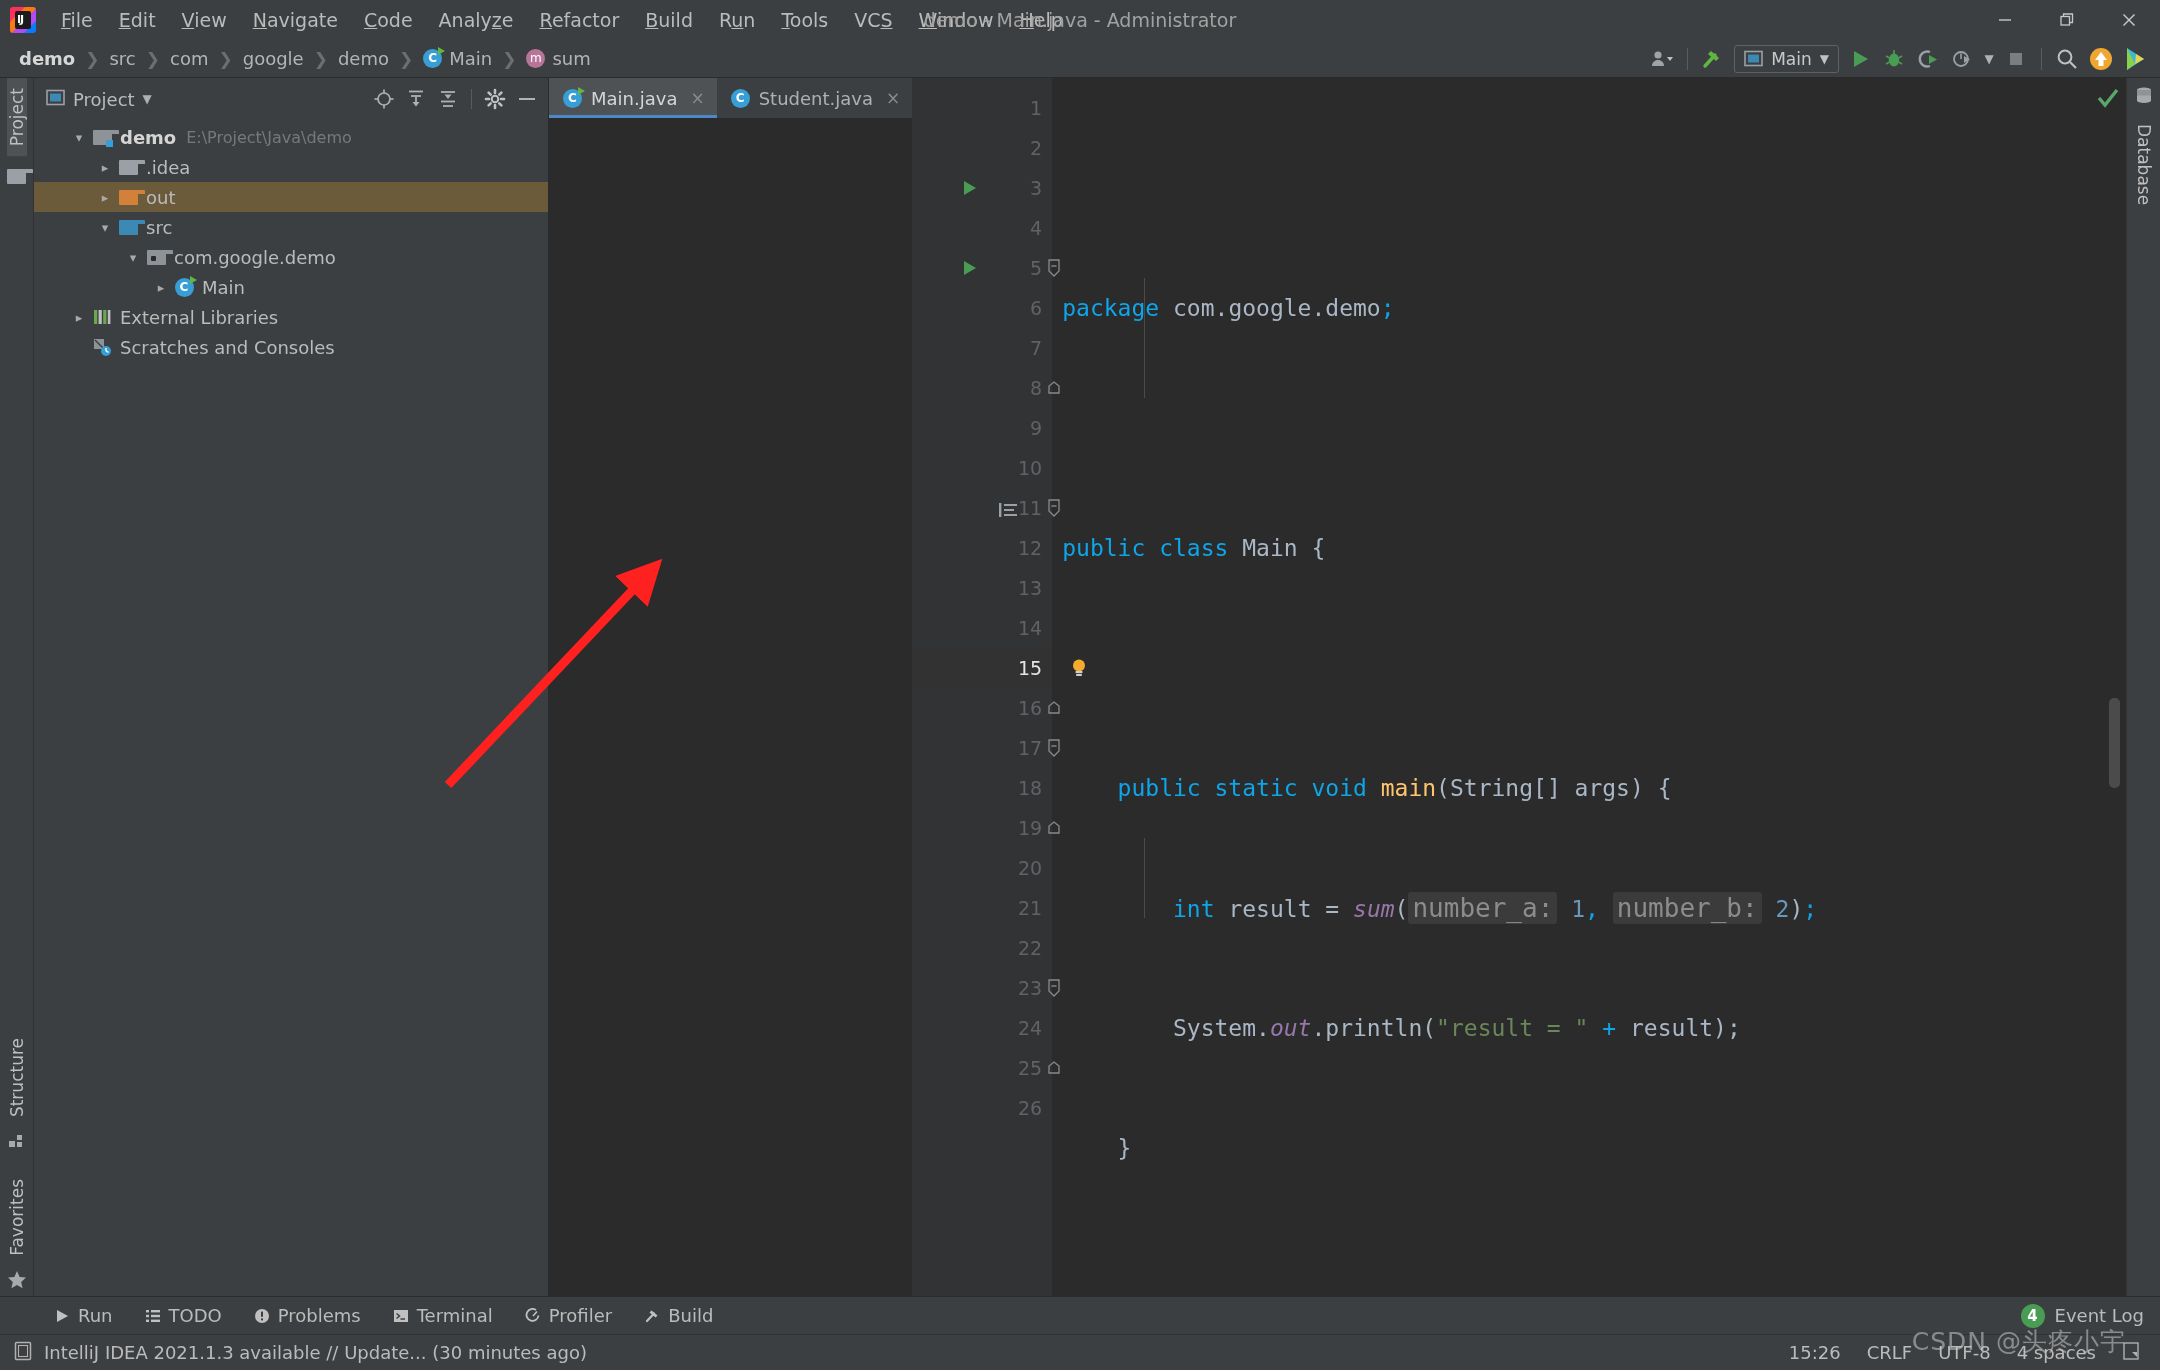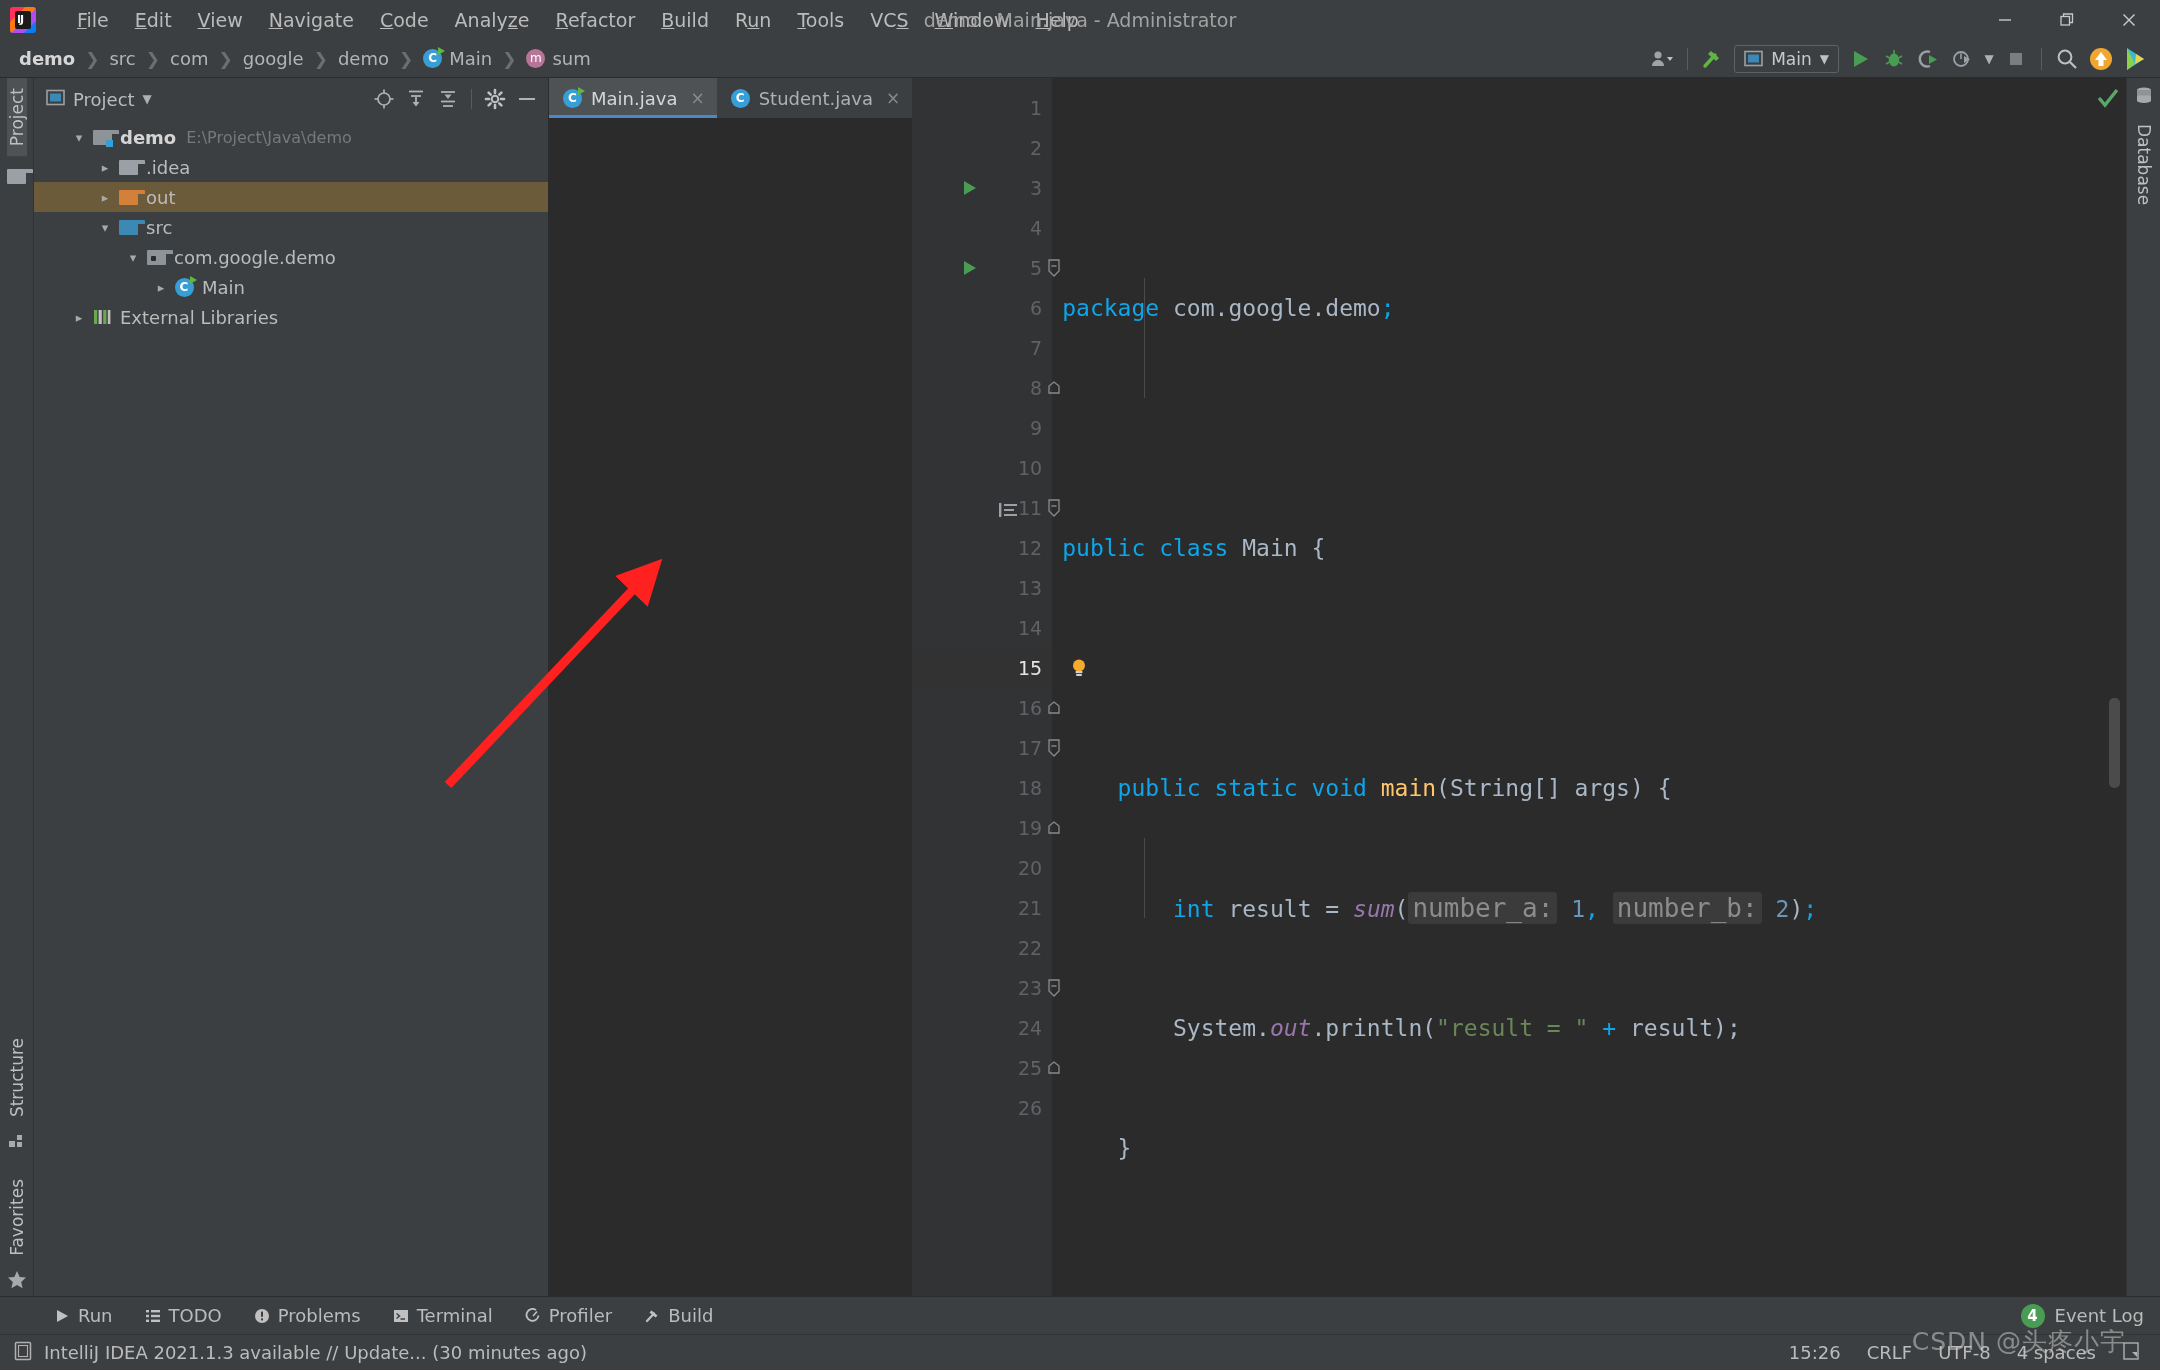--- a/index.html
+++ b/index.html
@@ -7,21 +7,21 @@
     width: 2160px; height: 1370px;
     background: #3c3f41;
     font-family: "DejaVu Sans", "Liberation Sans", sans-serif;
     overflow: hidden;
   }
   .app { position: relative; width: 2160px; height: 1370px; display: flex; flex-direction: column; }
 
   
   .titlebar {
     height: 40px; background: #3c3f41; display: flex; align-items: center;
-    flex: 0 0 40px; position: relative; gap: 16px;
+    flex: 0 0 40px; position: relative;
   }
   .logo { width: 26px; height: 26px; margin-left: 10px; margin-right: 12px; position: relative; flex: 0 0 26px;}
   .logo .sq { position:absolute; inset:0; border-radius:3px;
     background: linear-gradient(135deg,#fe315d 0%,#fe315d 28%,#f97a12 30%,#f97a12 52%,#b24cf0 54%,#b24cf0 76%,#087cfa 78%,#087cfa 100%); }
   .logo .inner { position:absolute; left:5px; top:4px; width:16px; height:18px; background:#1b1b1b; border-radius:2px;}
   .logo .ij { position:absolute; left:7px; top:5px; color:#fff; font-size:11px; font-weight:bold; letter-spacing:-1px; line-height:16px;}
   .menubar { display: flex; align-items: center; gap: 0px; }
   .menu-item {
     color: #bbbbbb; font-size: 19px; padding: 4px 13px; cursor: default; white-space: nowrap;
   }
@@ -525,20 +525,32 @@
             <svg width="20" height="18" viewBox="0 0 20 18">
               <rect x="2" y="2" width="3.2" height="14" fill="#6aa84f"></rect>
               <rect x="6.6" y="2" width="3.2" height="14" fill="#c0c0c0"></rect>
               <rect x="11.2" y="2" width="3.2" height="14" fill="#6aa84f"></rect>
               <rect x="15.8" y="2" width="2.6" height="14" fill="#c0c0c0"></rect>
             </svg>
           </span>
           <span class="nlabel">External Libraries</span>
         </div>
 
+        <div class="node" style="padding-left:56px;">
+          <span class="nicon">
+            <svg width="20" height="20" viewBox="0 0 20 20">
+              <path d="M2 2 h10 v10 h-10 z" fill="#8e9397"></path>
+              <path d="M3 3 L11 11" stroke="#3c3f41" stroke-width="1.4"></path>
+              <circle cx="14" cy="14" r="5" fill="#389fd6"></circle>
+              <line x1="14" y1="11" x2="14" y2="14" stroke="#fff" stroke-width="1.4"></line>
+              <line x1="14" y1="14" x2="16.4" y2="15.4" stroke="#fff" stroke-width="1.4"></line>
+            </svg>
+          </span>
+          <span class="nlabel">Scratches and Consoles</span>
+        </div>
       </div>
     </div>
 
     <div class="editor-area">
       <div class="tabs">
         <div class="tab active">
           <span class="cls-icon">
               <span class="cls-run"></span>
             </span>
           <span>Main.java</span>

